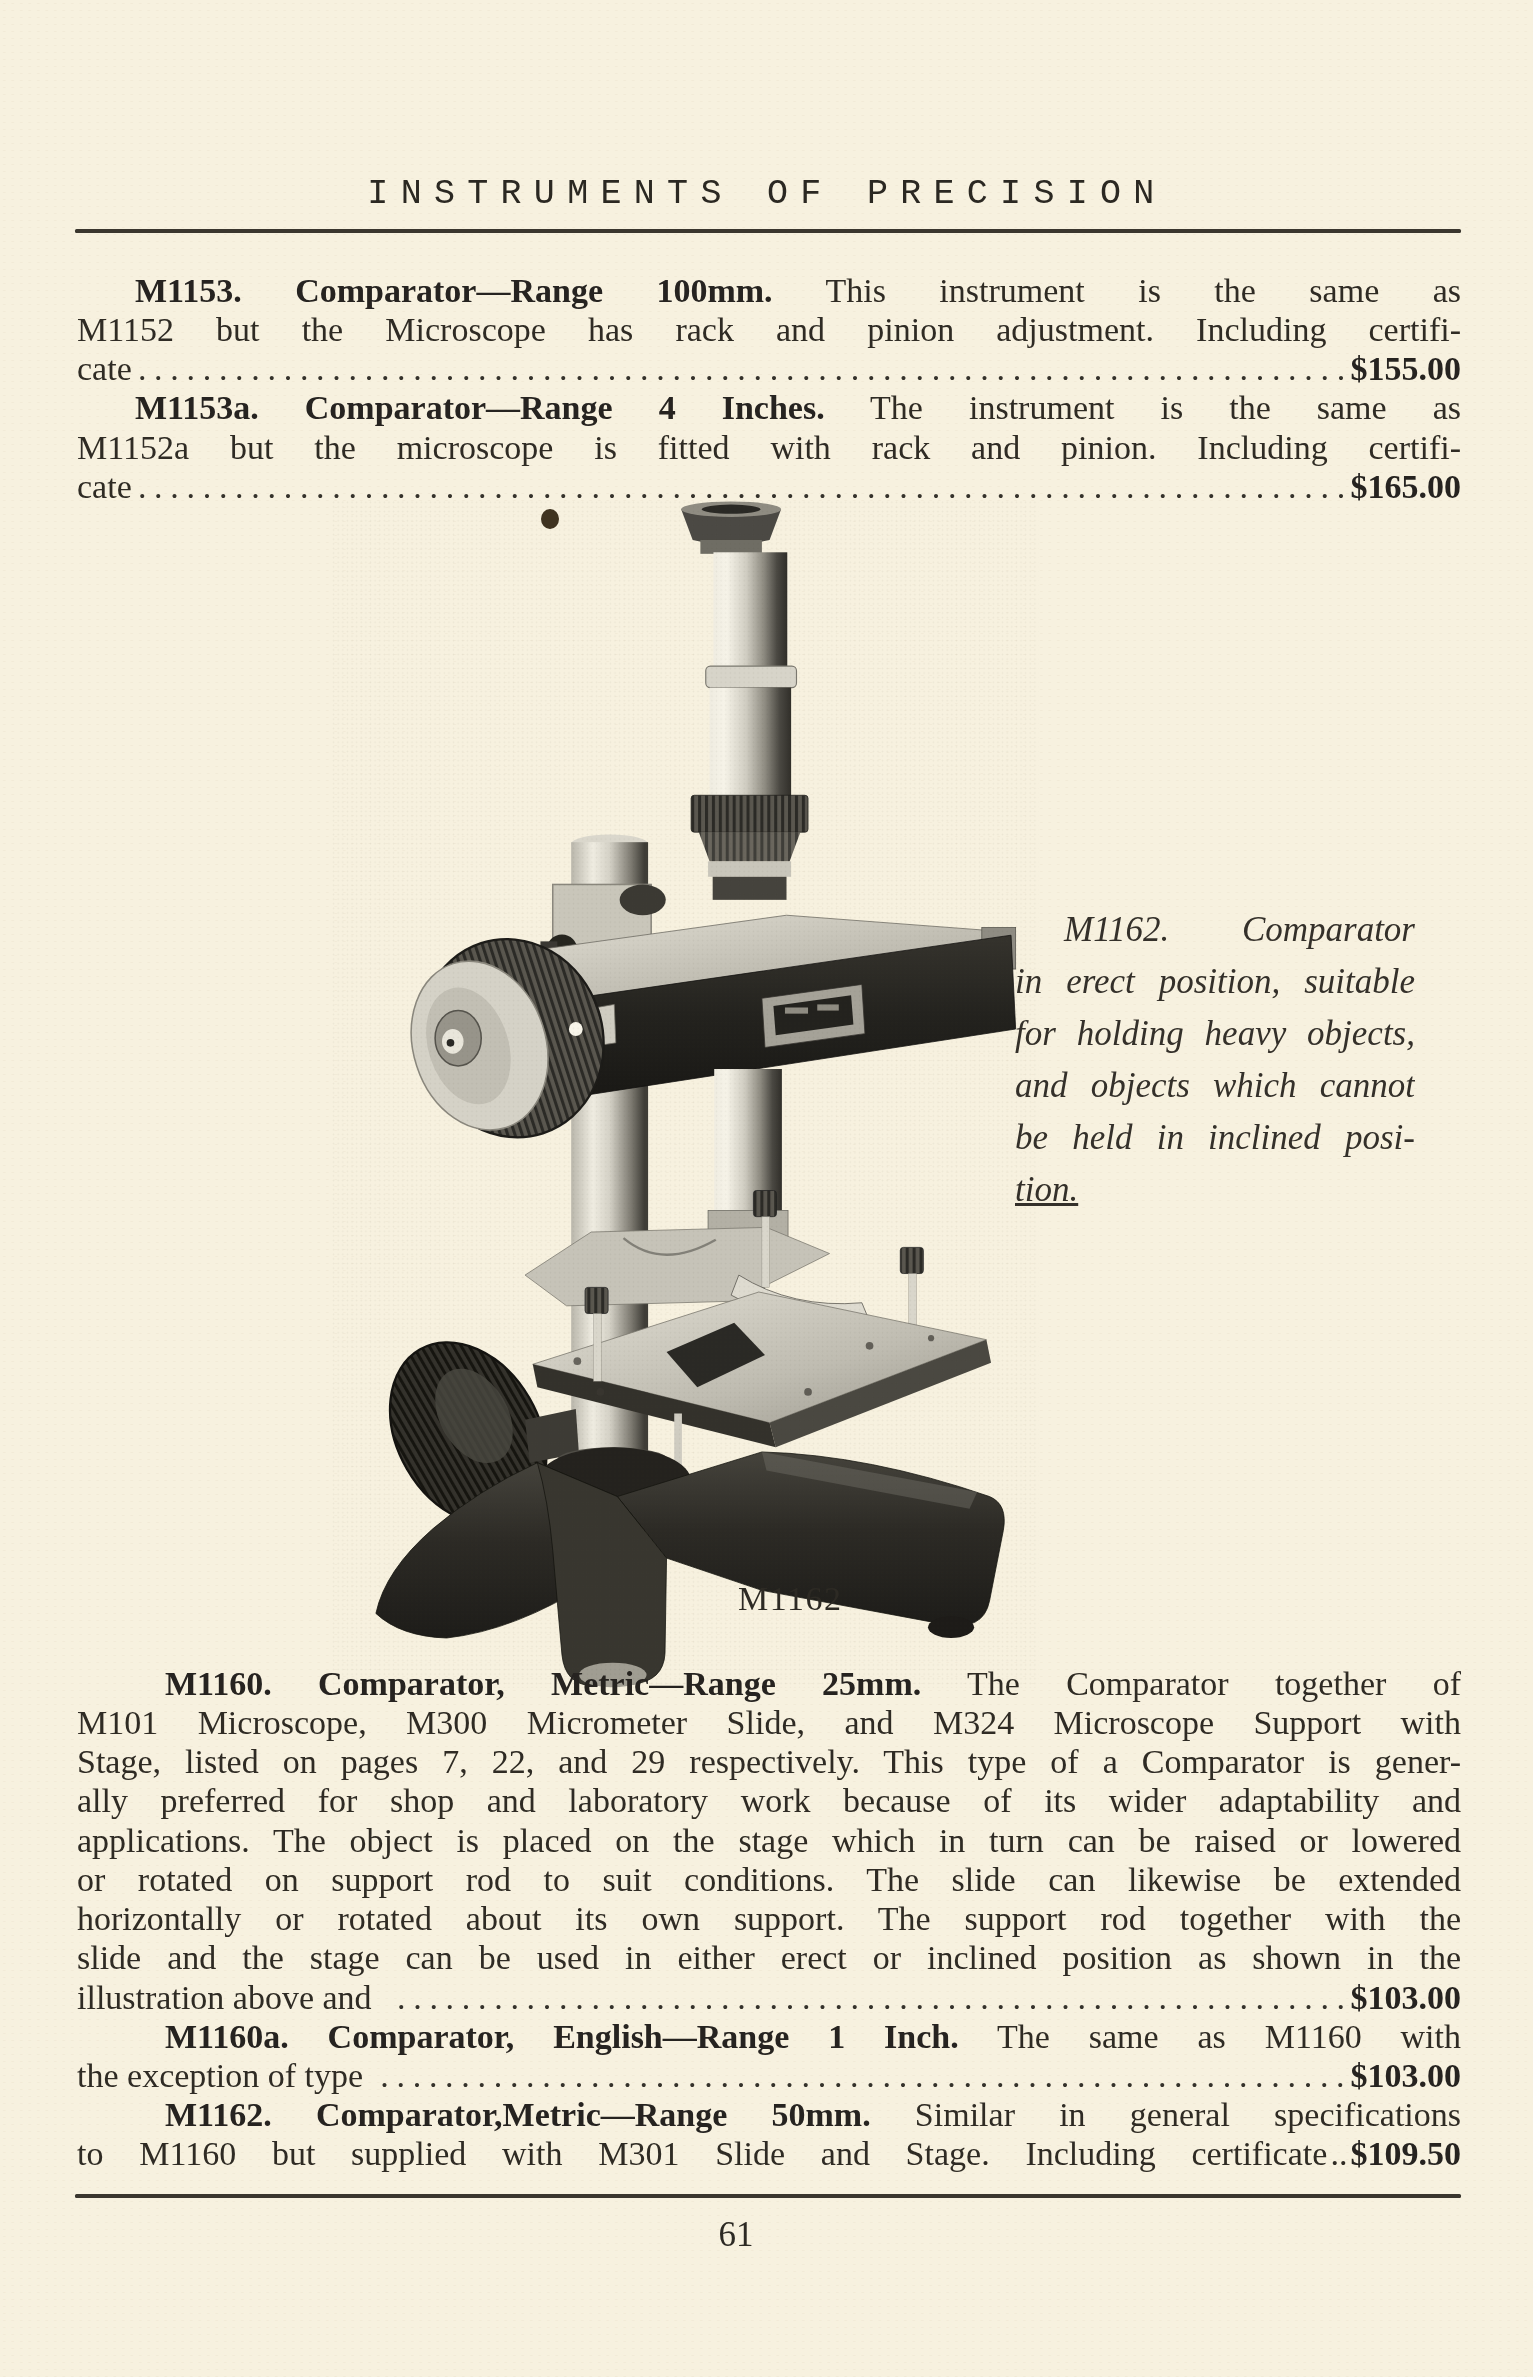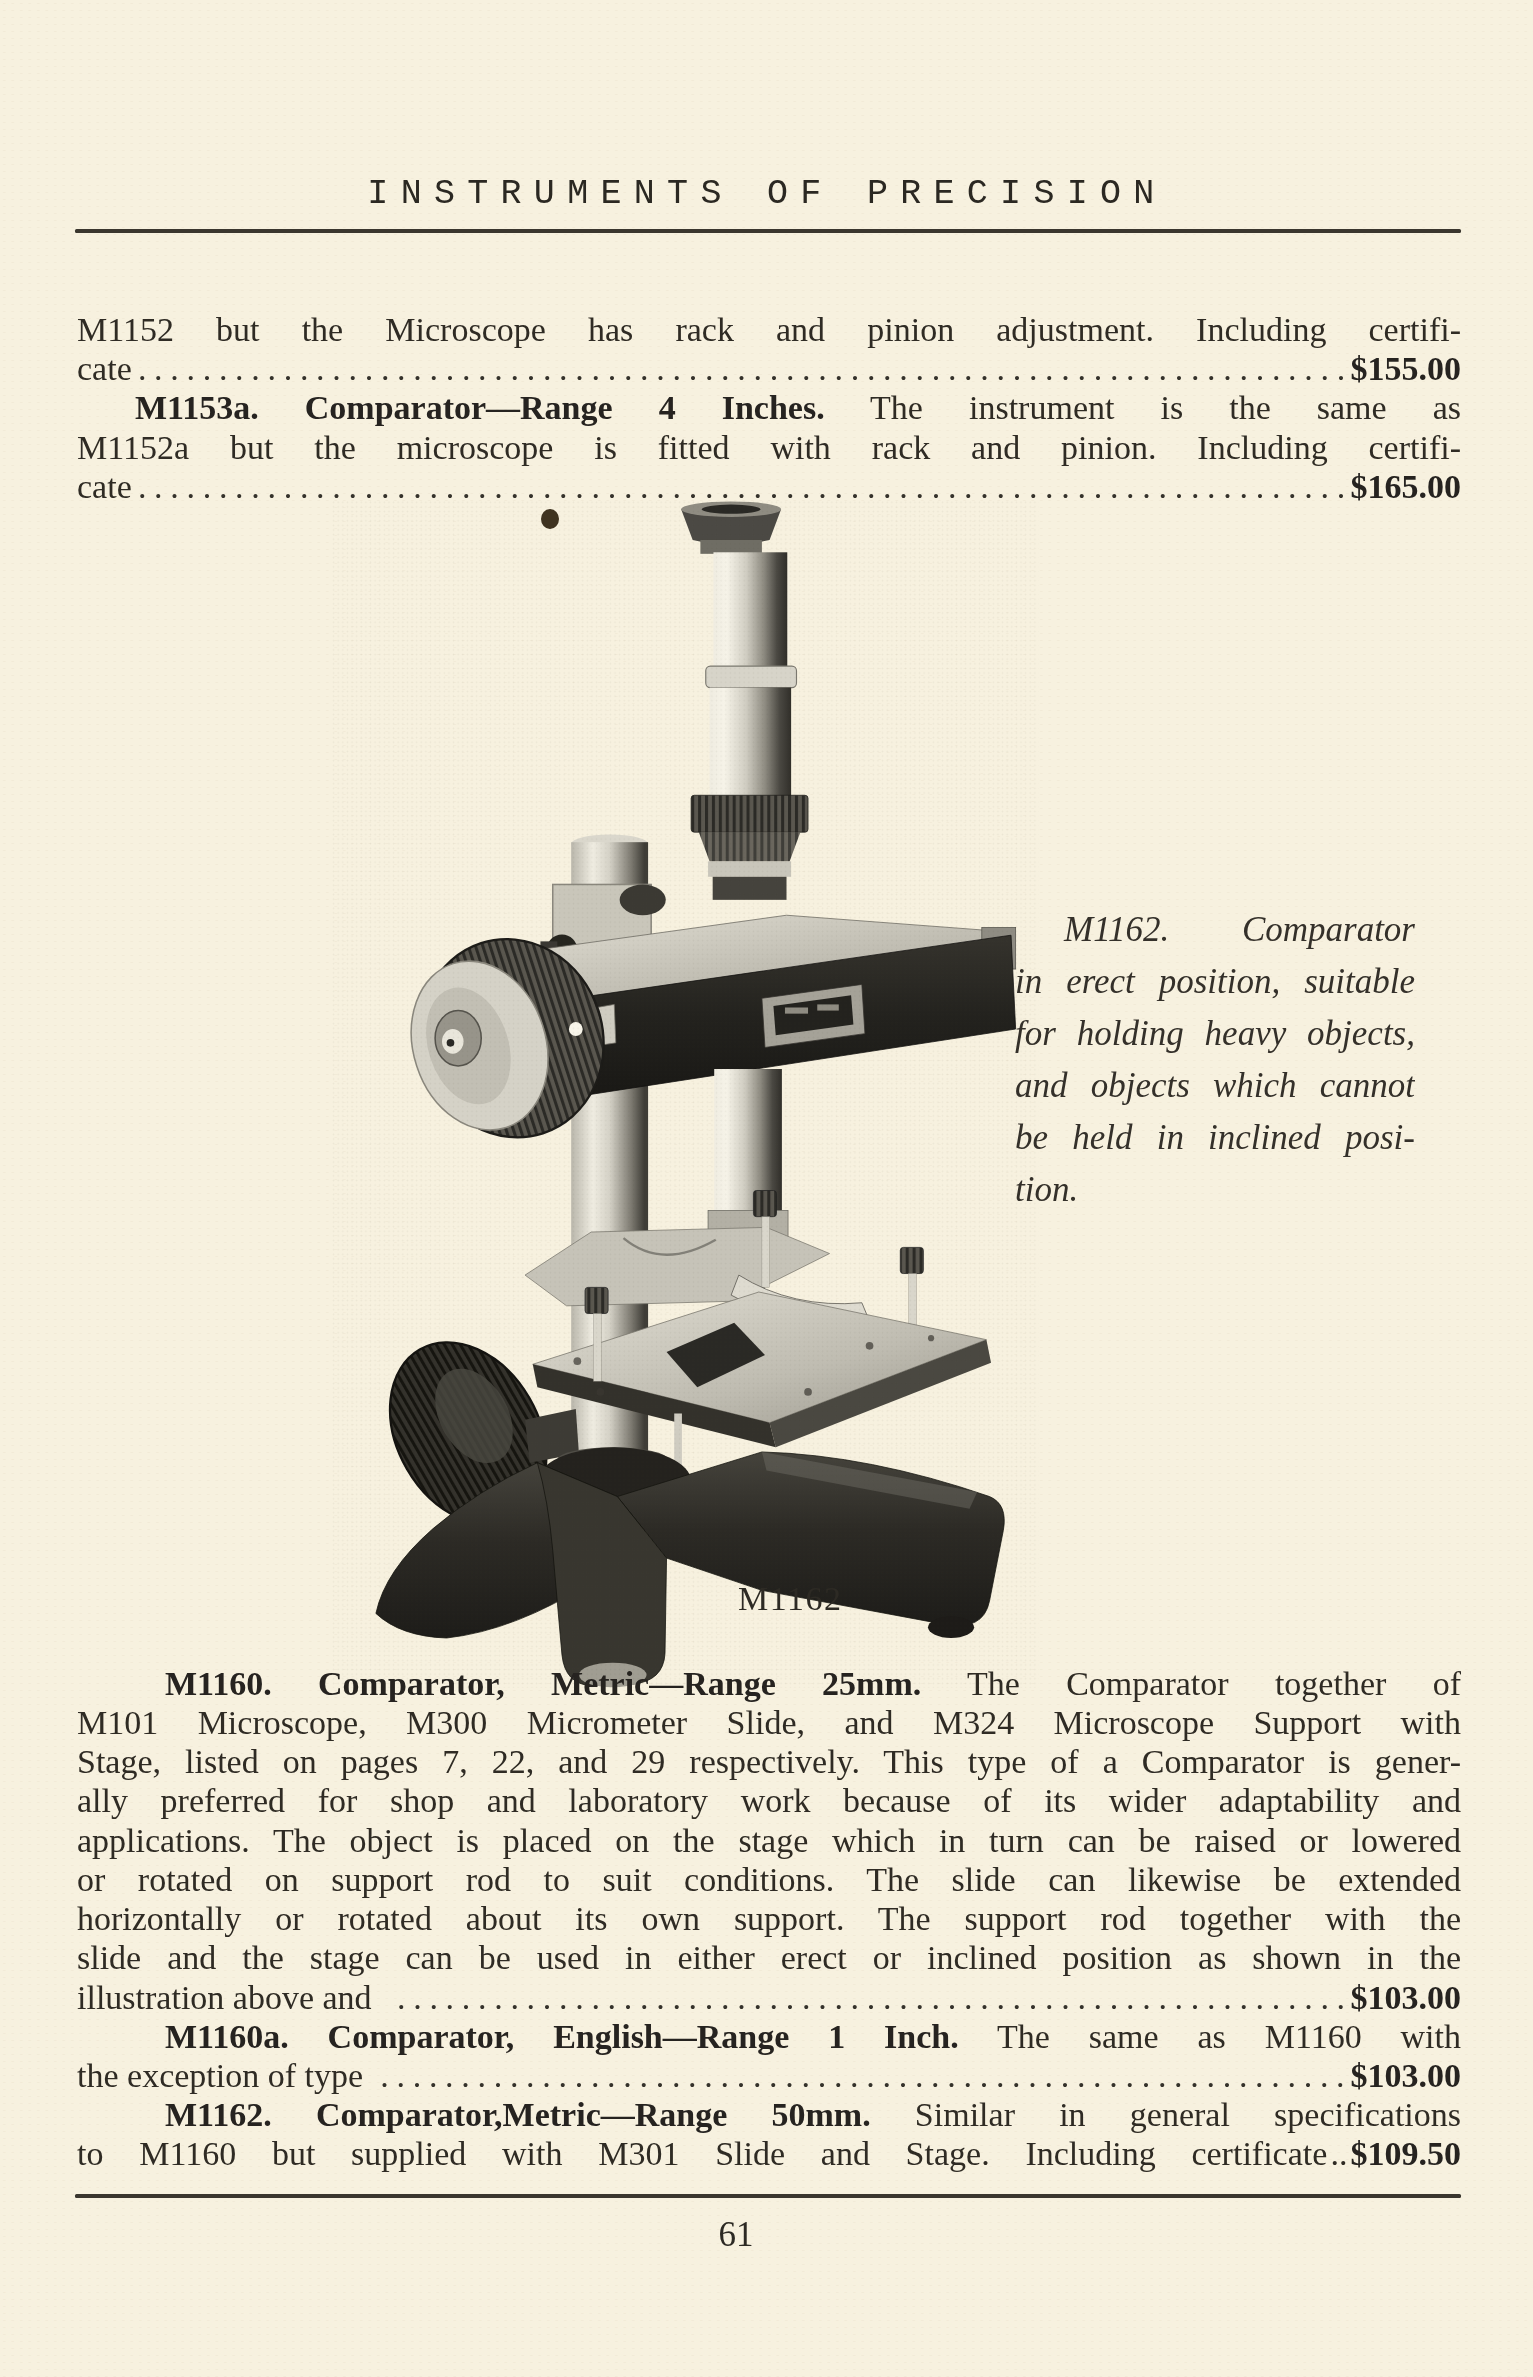--- a/index.html
+++ b/index.html
@@ -44,31 +44,32 @@
   .fig-label{
     position:absolute;left:718px;top:1580px;font-size:34px;color:#2d2a24;
     letter-spacing:1.5px;white-space:nowrap;margin-left:20px;
   }
   .caption{position:absolute;left:1015px;top:905px;width:400px;}
   .cap-line{
     height:52px;font-size:35px;line-height:49px;font-style:italic;color:#34302a;
     text-align:justify;text-align-last:justify;overflow:hidden;
   }
   .cap-first{padding-left:49px;box-sizing:border-box;}
-  .cap-last{text-align-last:left;}
+  .cap-last{text-align-last:left;text-decoration:underline;}
   .pageno{position:absolute;top:2215px;left:0;width:1472px;text-align:center;font-size:35px;color:#2d2a24;}
 </style>
 </head>
 <body>
 
 <div class="page">
 
   <div class="masthead">INSTRUMENTS OF PRECISION</div>
   <div class="rule rule-top"></div>
 
+  <div class="line jl indent1" style="top:271px"><span class="b">M1153. Comparator—Range 100mm.</span> <span>This instrument is the same as</span></div>
   <div class="line jl" style="top:310px">M1152 but the Microscope has rack and pinion adjustment. Including certifi-</div>
   <div class="line leader" style="top:349px">
     <span class="word">cate</span>
     <span class="dots">............................................................................................................................................</span>
     <span class="price">$155.00</span>
   </div>
 
   <div class="line jl indent1" style="top:388px"><span class="b">M1153a. Comparator—Range 4 Inches.</span> <span>The instrument is the same as</span></div>
   <div class="line jl" style="top:428px">M1152a but the microscope is fitted with rack and pinion. Including certifi-</div>
   <div class="line leader" style="top:467px">

